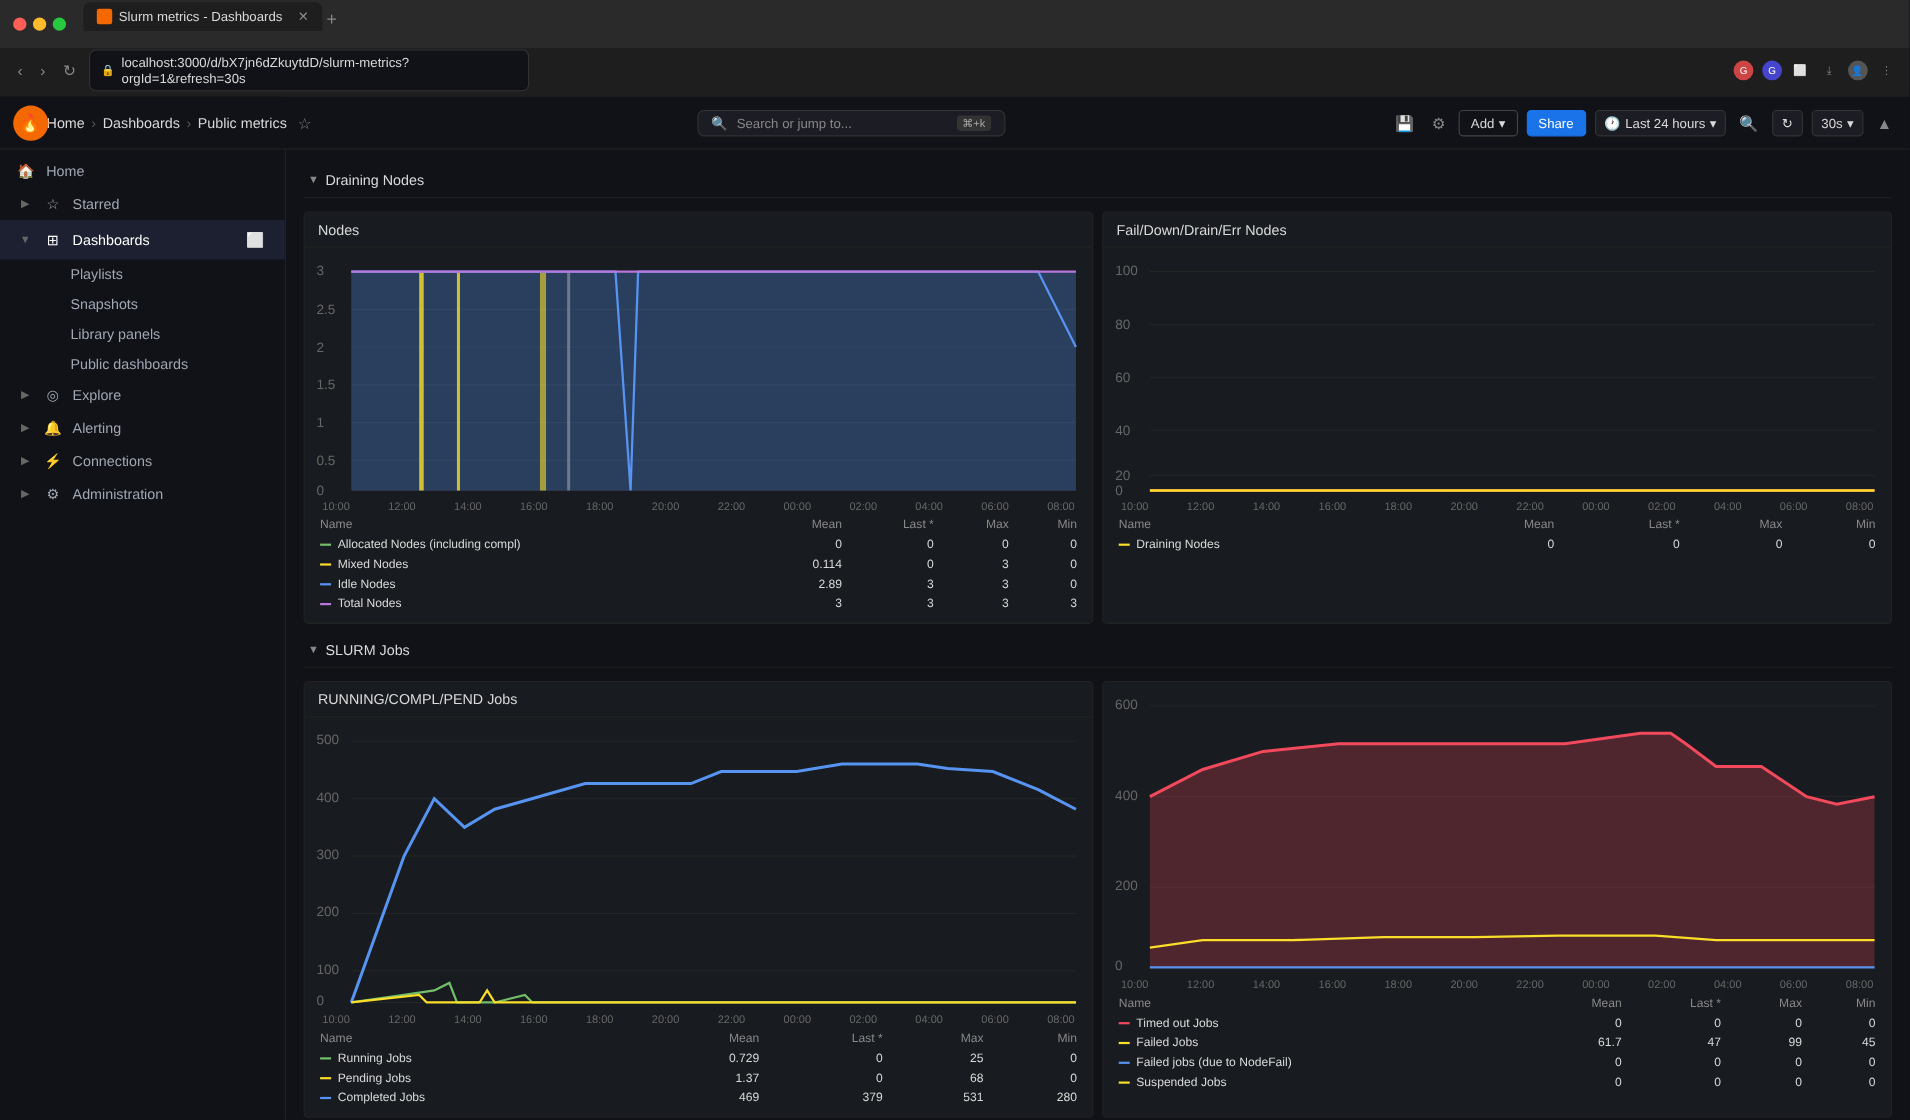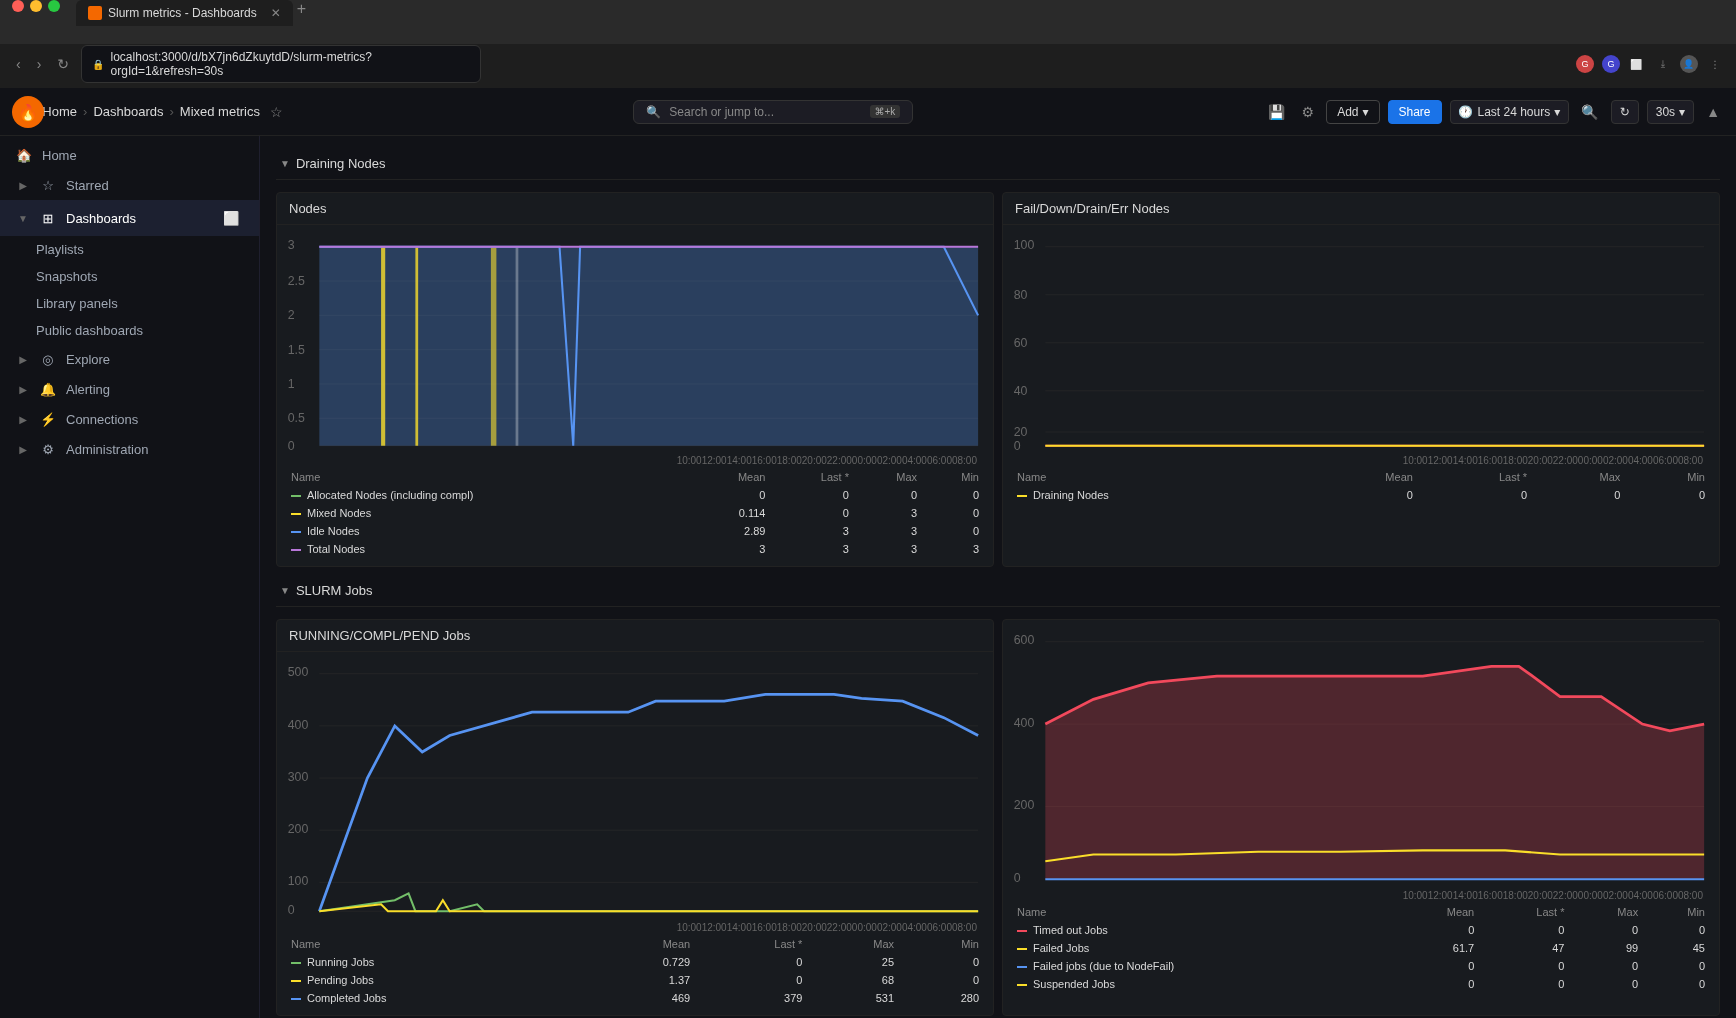--- a/index.html
+++ b/index.html
@@ -1,20 +1,20 @@
 <!DOCTYPE html>
 <html><head>
   <meta charset="utf-8">
   <style>
     * { box-sizing: border-box; margin: 0; padding: 0; }
     body { background: #111217; color: #d9d9d9; font-family: -apple-system, BlinkMacSystemFont, 'Segoe UI', sans-serif; font-size: 12px; overflow: hidden; width: 1736px; height: 1018px; }
     
     
     .browser-chrome { background: #1e1e1e; height: 88px; }
-    .browser-titlebar { display: flex; align-items: flex-start; padding: 0 12px; height: 44px; background: #2a2a2a; }
+    .browser-titlebar { display: flex; align-items: flex-end; padding: 16px 12px; height: 44px; background: #2a2a2a; }
     .browser-dots { display: flex; gap: 6px; margin-right: 16px; }
     .dot { width: 12px; height: 12px; border-radius: 50%; }
     .dot-red { background: #ff5f57; }
     .dot-yellow { background: #ffbd2e; }
     .dot-green { background: #28c841; }
     .browser-tab { background: #1e1e1e; border-radius: 6px 6px 0 0; padding: 6px 12px; display: flex; align-items: center; gap: 6px; font-size: 12px; color: #d9d9d9; }
     .tab-favicon { width: 14px; height: 14px; background: #f46800; border-radius: 2px; display: inline-block; }
     .browser-new-tab { background: none; border: none; color: #888; font-size: 16px; cursor: pointer; margin-left: 4px; }
     .browser-addressbar { display: flex; align-items: center; padding: 4px 12px; height: 40px; background: #1e1e1e; gap: 8px; }
     .nav-btn { background: none; border: none; color: #888; cursor: pointer; font-size: 14px; padding: 4px; }
@@ -45,39 +45,39 @@
     .time-range { background: #1c1c24; border: 1px solid #333; border-radius: 4px; padding: 4px 8px; color: #d9d9d9; font-size: 12px; display: flex; align-items: center; gap: 4px; cursor: pointer; }
     .refresh-btn { background: #1c1c24; border: 1px solid #333; border-radius: 4px; padding: 4px 8px; color: #d9d9d9; font-size: 12px; cursor: pointer; }
     
     
     .sidebar { width: 260px; background: #111217; border-right: 1px solid #1f1f2e; padding-top: 48px; overflow-y: auto; flex-shrink: 0; }
     .sidebar-section { padding: 4px 0; }
     .sidebar-item { display: flex; align-items: center; gap: 10px; padding: 7px 16px; cursor: pointer; color: #9fa7b3; font-size: 13px; }
     .sidebar-item.active { background: #1c2030; color: #fff; }
     .sidebar-item-icon { width: 16px; height: 16px; display: flex; align-items: center; justify-content: center; flex-shrink: 0; font-size: 13px; }
     .sidebar-expand { width: 14px; height: 14px; display: flex; align-items: center; justify-content: center; font-size: 10px; color: #666; flex-shrink: 0; }
-    .sidebar-sub-item { display: flex; align-items: center; padding: 6px 16px 6px 36px; cursor: pointer; color: #9fa7b3; font-size: 13px; }
+    .sidebar-sub-item { display: flex; align-items: center; padding: 6px 16px 6px 36px; cursor: pointer; color: #9fa7b3; font-size: 13px; margin-left: 28px; }
     .sidebar-collapse-toggle { width: 22px; height: 22px; background: none; border: none; color: #666; cursor: pointer; margin-left: auto; display: flex; align-items: center; justify-content: center; }
     
     
     .main { flex: 1; padding-top: 48px; overflow-y: auto; background: #111217; }
     .main-content { padding: 12px 16px; }
     
     
     .section-header { display: flex; align-items: center; gap: 6px; padding: 8px 4px; font-size: 13px; color: #d9d9d9; cursor: pointer; border-bottom: 1px solid #222; margin-bottom: 12px; }
     .section-chevron { color: #888; font-size: 10px; }
     
     
     .panels-row { display: flex; gap: 8px; margin-bottom: 8px; }
     .panel { background: #181b1f; border: 1px solid #222; border-radius: 4px; flex: 1; min-height: 280px; }
     .panel-header { display: flex; justify-content: space-between; padding: 8px 12px; border-bottom: 1px solid #222; }
     .panel-title { font-size: 13px; color: #d9d9d9; font-weight: 500; }
     .panel-body { padding: 8px; }
     .chart-svg { width: 100%; }
-    .chart-labels { display: flex; justify-content: flex-end; padding: 2px 8px; color: #666; font-size: 10px; }
+    .chart-labels { display: flex; justify-content: space-between; padding: 2px 8px; color: #666; font-size: 10px; }
     
     
     .legend-table { width: 100%; border-collapse: collapse; font-size: 11px; }
     .legend-table th { color: #888; font-weight: normal; text-align: right; padding: 3px 6px; }
     .legend-table th:first-child { text-align: left; }
     .legend-table td { color: #d9d9d9; text-align: right; padding: 3px 6px; }
     .legend-table td:first-child { text-align: left; }
     .legend-color { display: inline-block; width: 10px; height: 2px; margin-right: 6px; vertical-align: middle; }
     
     
@@ -128,21 +128,21 @@
 <div class="app">
 
   <div class="topbar">
     <div class="topbar-left">
       <button class="hamburger">☰</button>
       <div class="breadcrumb">
         <span class="breadcrumb-item">Home</span>
         <span class="breadcrumb-sep">›</span>
         <span class="breadcrumb-item">Dashboards</span>
         <span class="breadcrumb-sep">›</span>
-        <span class="breadcrumb-current">Mixed metrics</span>
+        <span class="breadcrumb-current">Public metrics</span>
         <button class="star-btn">☆</button>
       </div>
     </div>
     <div class="topbar-center">
       <div class="search-bar">
         <span>🔍</span>
         <span>Search or jump to...</span>
         <span class="search-shortcut">⌘+k</span>
       </div>
     </div>

